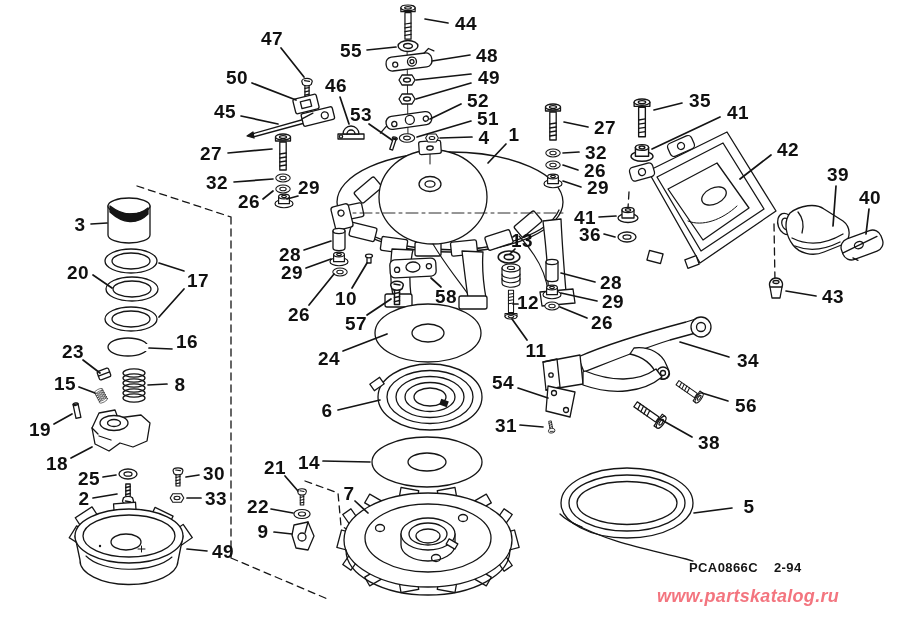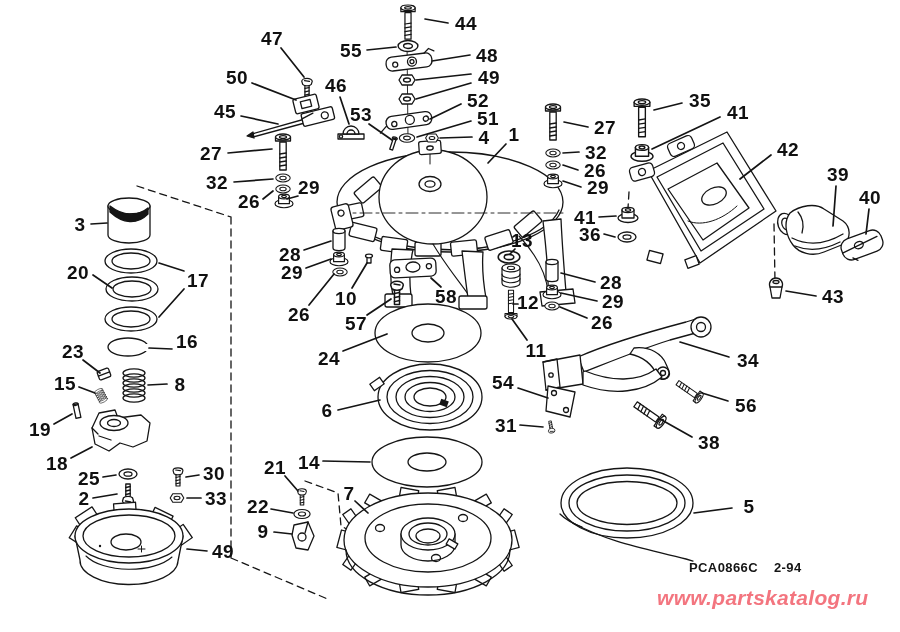--- a/index.html
+++ b/index.html
@@ -4,21 +4,21 @@
 <style>
   html,body{margin:0;padding:0;background:#fff;}
   .stage{position:relative;width:900px;height:632px;background:#fff;overflow:hidden;
          font-family:"Liberation Sans",sans-serif;color:#111;}
   svg.draw{position:absolute;left:0;top:0;}
   .labels-layer{position:absolute;left:0;top:0;width:852px;height:632px;pointer-events:none;}
   .part-label{position:absolute;transform:translate(-50%,-50%);font-weight:700;font-size:19px;
               line-height:1;color:#101010;letter-spacing:.5px;white-space:nowrap;}
   .footer-code{position:absolute;left:689px;top:560px;display:flex;gap:16px;
                font-size:13px;font-weight:700;letter-spacing:.4px;color:#151515;}
-  .watermark{position:absolute;left:657px;top:586px;font-size:21px;font-weight:700;
+  .watermark{position:absolute;left:657px;top:586px;font-size:18px;font-weight:700;
              font-style:italic;color:#f3757f;letter-spacing:.3px;}
 </style>
 </head>
 <body>
 
 <div class="stage">
 
 <svg class="draw" width="900" height="632" viewBox="0 0 900 632">
   <defs>
     <g id="washer">

